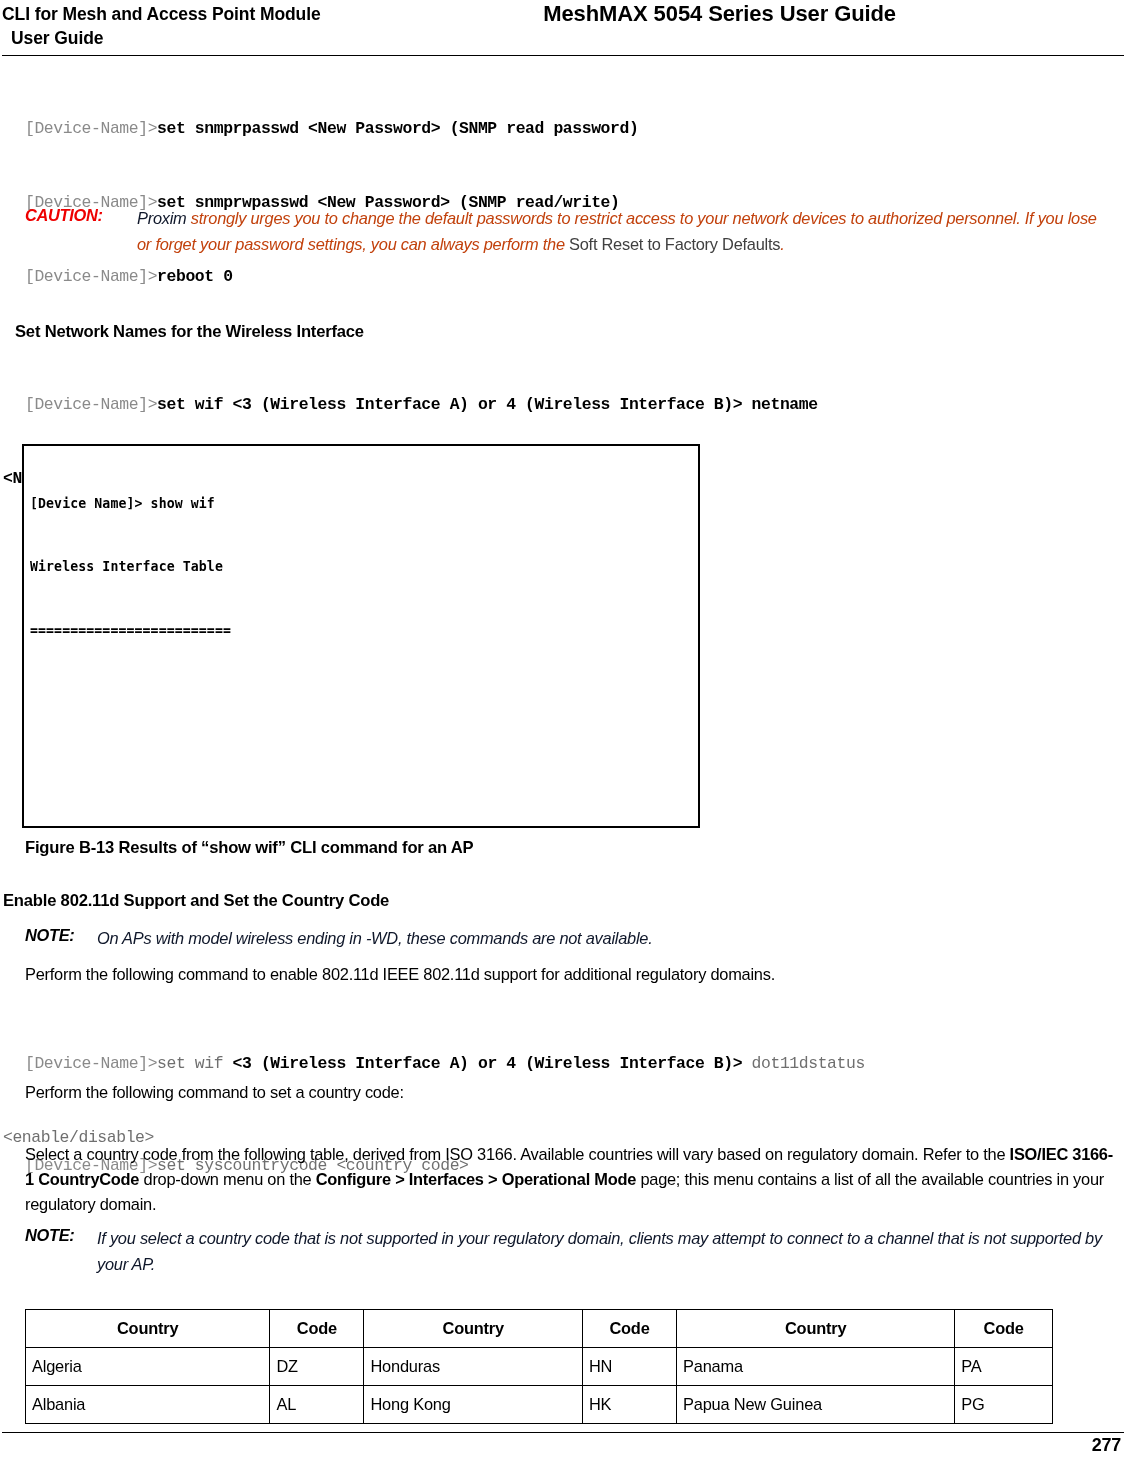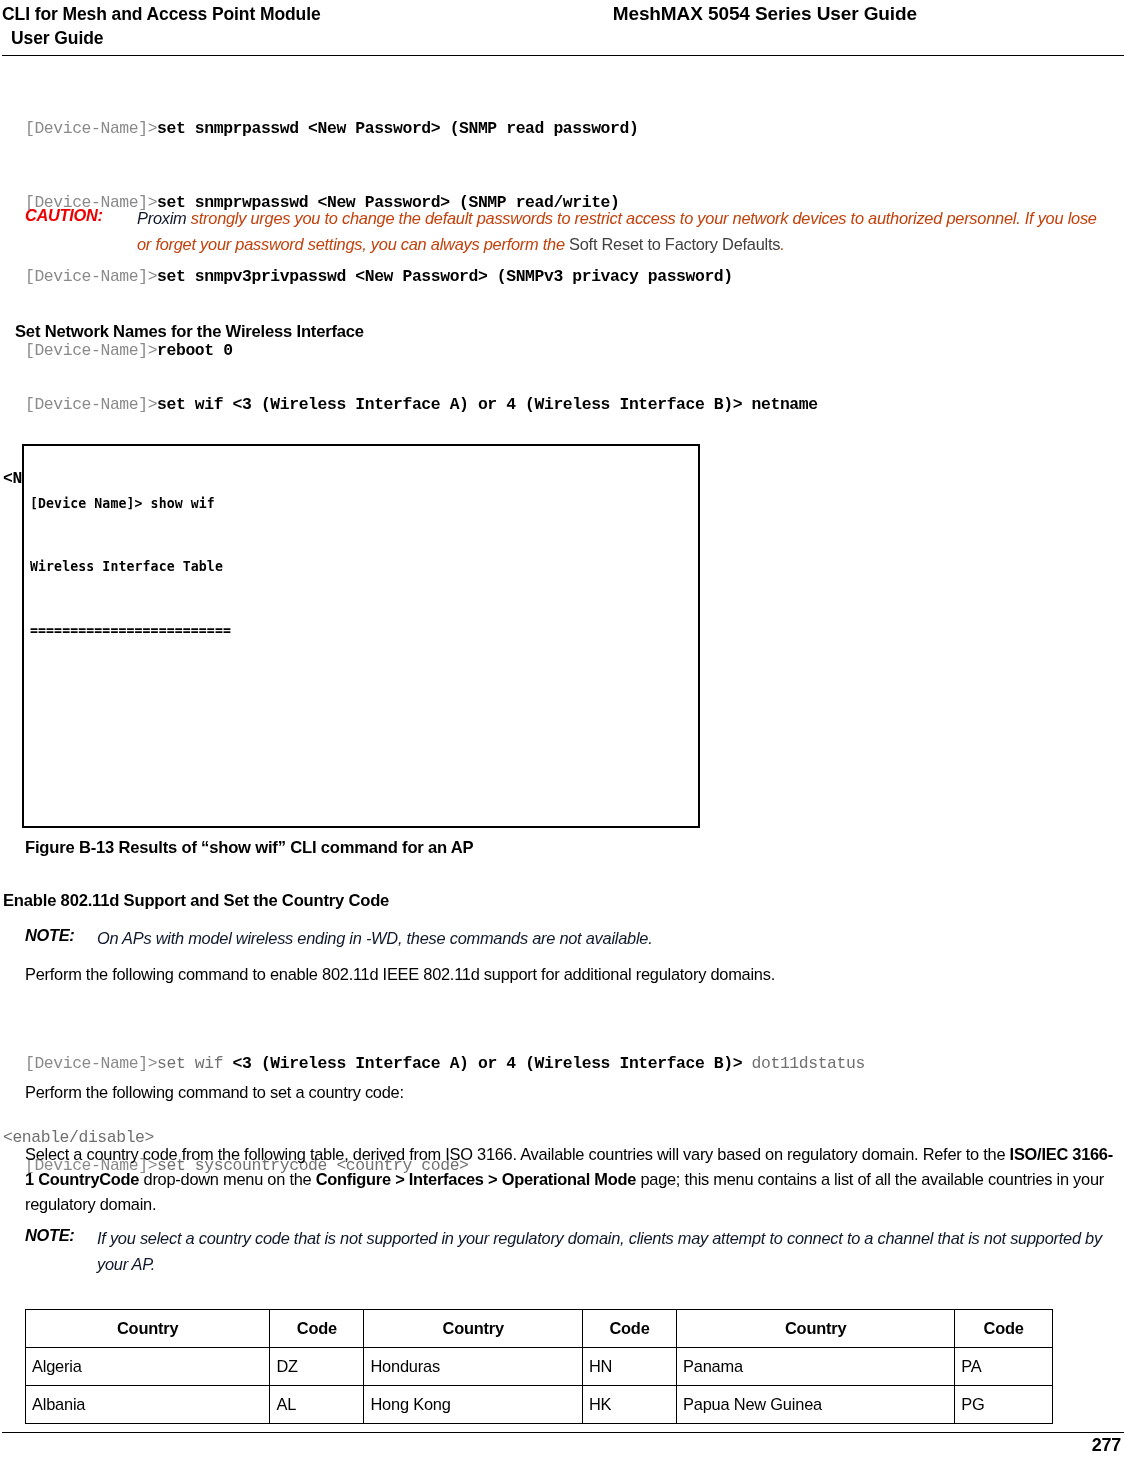--- a/index.html
+++ b/index.html
@@ -16,38 +16,37 @@
     overflow: hidden;
   }
 
   
   .page-header {
     position: absolute;
     left: 0;
     top: 0;
     width: 899px;
     height: 56px;
-    padding-left: 21px;
   }
   .hdr-left {
     position: absolute;
     left: 2px;
     top: 2px;
     width: 620px;
     font-size: 17.5px;
     font-weight: bold;
     line-height: 24px;
     letter-spacing: -0.1px;
   }
   .hdr-left .l2 { padding-left: 9px; }
   .hdr-right {
     position: absolute;
     right: 3px;
     top: 2px;
-    font-size: 19px;
+    font-size: 22px;
     font-weight: bold;
     line-height: 24px;
     letter-spacing: -0.1px;
     text-align: right;
   }
   .hdr-rule {
     position: absolute;
     left: 2px;
     top: 55px;
     width: 1122px;
@@ -197,21 +196,20 @@
     <div class="l1">CLI for Mesh and Access Point Module</div>
     <div class="l2">User Guide</div>
   </div>
   <div class="hdr-right">MeshMAX 5054 Series User Guide</div>
 </div>
 <div class="hdr-rule"></div>
 
 <div class="cli-block" style="left:25px; top:68px; width:1090px;">
   <div><span class="cli-prompt">[Device-Name]&gt;</span><span class="cli-cmd-b">set snmprpasswd &lt;New Password&gt; (SNMP read password)</span></div>
   <div><span class="cli-prompt">[Device-Name]&gt;</span><span class="cli-cmd-b">set snmprwpasswd &lt;New Password&gt; (SNMP read/write)</span></div>
-  <div><span class="cli-prompt">[Device-Name]&gt;</span><span class="cli-cmd-b">set snmpv3privpasswd &lt;New Password&gt; (SNMPv3 privacy password)</span></div>
   <div><span class="cli-prompt">[Device-Name]&gt;</span><span class="cli-cmd-b">reboot 0</span></div>
 </div>
 
 <div class="admon" style="left:25px; top:206px; width:1090px;">
   <div class="admon-label caution">CAUTION:</div>
   <div class="admon-body" style="left:112px; top:0; width:978px; position:absolute;"><span class="blk">Proxim</span><span class="red"> strongly urges you to change the default passwords to restrict access to your network devices to authorized personnel. If you lose or forget your password settings, you can always perform the </span><span class="blue">Soft Reset to Factory Defaults</span><span class="red">.</span></div>
 </div>
 
 <h3 class="h3" style="left:3px; top:310px; margin:12px;">Set Network Names for the Wireless Interface</h3>
 

